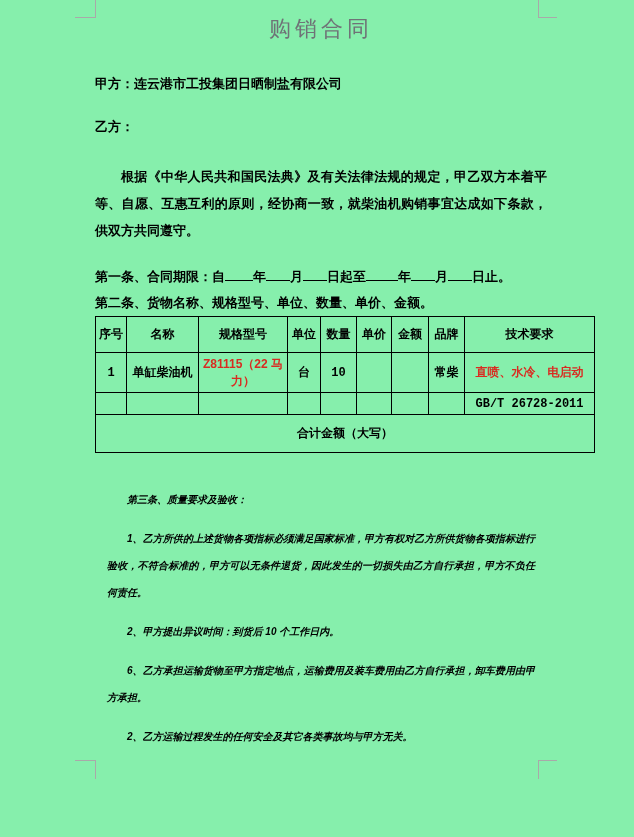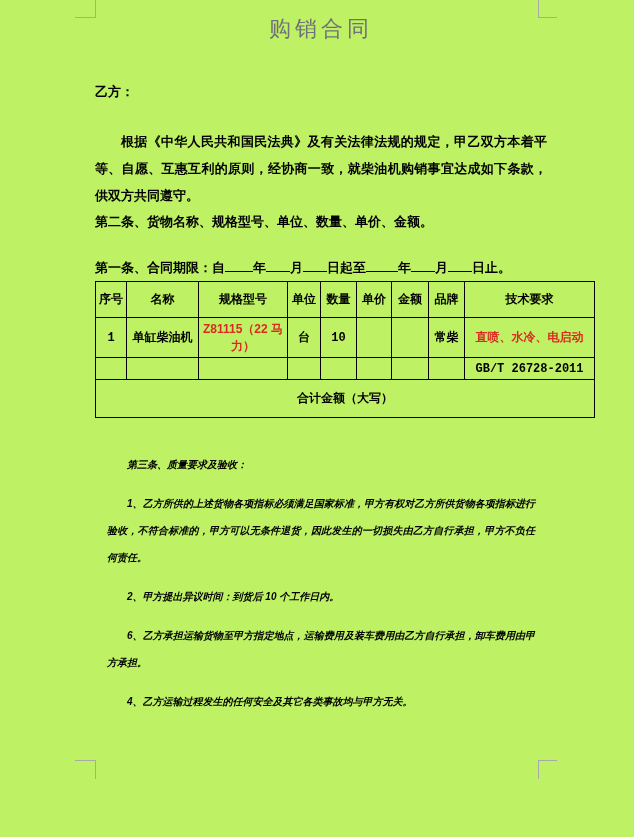--- a/index.html
+++ b/index.html
@@ -1,36 +1,36 @@
 <!DOCTYPE html>
 <html style="--title_gray: #6f7377; --accent_red: #d92b21; --crop_gray: #a9a9a9;"><head>
 <meta charset="utf-8">
 <style>
   html,body{margin:0;padding:0;background:#ffffff;}
   .page{
-    position:relative;width:634px;height:837px;background:#bef264;
+    position:relative;width:634px;height:837px;background:#86efac;
     font-family:"Liberation Sans",sans-serif;color:#000;overflow:hidden;
   }
   
   .crop{position:absolute;}
   .crop.tl{left:75px;top:0;width:20px;height:17px;border-right:1px solid var(--crop_gray);border-bottom:1px solid var(--crop_gray);}
   .crop.tr{left:538px;top:0;width:18px;height:17px;border-left:1px solid var(--crop_gray);border-bottom:1px solid var(--crop_gray);}
   .crop.bl{left:75px;top:760px;width:20px;height:18px;border-right:1px solid var(--crop_gray);border-top:1px solid var(--crop_gray);}
   .crop.br{left:538px;top:760px;width:18px;height:18px;border-left:1px solid var(--crop_gray);border-top:1px solid var(--crop_gray);}
 
   .content{position:absolute;left:95px;top:0;width:452px;}
 
   .doc-title{
     margin:14px 0 0;text-align:center;
     font-family:"Liberation Serif",serif;font-weight:400;
     font-size:22px;line-height:30px;letter-spacing:4px;
     color:var(--title_gray);
   }
   .party{margin:31px 0 0;font-size:13px;font-weight:700;line-height:18px;}
-  .party.b{margin-top:39px;}
+  .party.b{margin-top:25px;}
   .preamble{
     margin:27px 0 0;font-size:13px;font-weight:700;line-height:27px;
     text-indent:2em;text-align:justify;
   }
   .clause{margin:0;font-size:13px;font-weight:700;line-height:26px;}
   .clause.first{margin-top:20px;}
   .blank{display:inline-block;width:28px;height:12px;border-bottom:1px solid #000;}
   .blank.wide{width:32px;}
   .blank.sm{width:24px;}
 
@@ -60,27 +60,28 @@
 
   <div class="crop tl"></div>
   <div class="crop tr"></div>
   <div class="crop bl"></div>
   <div class="crop br"></div>
 
   <div class="content">
 
     <div class="doc-title">购销合同</div>
 
+    <p class="party">甲方：连云港市工投集团日晒制盐有限公司</p>
     <p class="party b">乙方：</p>
 
     <p class="preamble">根据《中华人民共和国民法典》及有关法律法规的规定，甲乙双方本着平等、自愿、互惠互利的原则，经协商一致，就柴油机购销事宜达成如下条款，供双方共同遵守。</p>
 
+    <p class="clause first"><span>第一条、合同期限：自</span><span class="blank"></span><span>年</span><span class="blank sm"></span><span>月</span><span class="blank sm"></span><span>日起至</span><span class="blank wide"></span><span>年</span><span class="blank sm"></span><span>月</span><span class="blank sm"></span><span>日止。</span></p>
+
     <p class="clause">第二条、货物名称、规格型号、单位、数量、单价、金额。</p>
-
-    <p class="clause first"><span>第一条、合同期限：自</span><span class="blank"></span><span>年</span><span class="blank sm"></span><span>月</span><span class="blank sm"></span><span>日起至</span><span class="blank wide"></span><span>年</span><span class="blank sm"></span><span>月</span><span class="blank sm"></span><span>日止。</span></p>
 
     <table class="goods">
       <colgroup>
         <col style="width:31px">
           <col style="width:72px">
           <col style="width:89px">
         <col style="width:33px">
           <col style="width:36px">
           <col style="width:35px">
         <col style="width:37px">
@@ -124,16 +125,16 @@
       <tr class="r-caption">
         <td colspan="9">合计金额（大写）</td>
       </tr>
     </tbody>
       </table>
 
     <p class="sec head3">第三条、质量要求及验收：</p>
     <p class="sec">1、乙方所供的上述货物各项指标必须满足国家标准，甲方有权对乙方所供货物各项指标进行验收，不符合标准的，甲方可以无条件退货，因此发生的一切损失由乙方自行承担，甲方不负任何责任。</p>
     <p class="sec">2、甲方提出异议时间：到货后 10 个工作日内。</p>
     <p class="sec">6、乙方承担运输货物至甲方指定地点，运输费用及装车费用由乙方自行承担，卸车费用由甲方承担。</p>
-    <p class="sec">4、乙方运输过程发生的任何安全及其它各类事故均与甲方无关。</p>
+    <p class="sec">2、乙方运输过程发生的任何安全及其它各类事故均与甲方无关。</p>
 
   </div>
 </div>
 
 </body></html>

